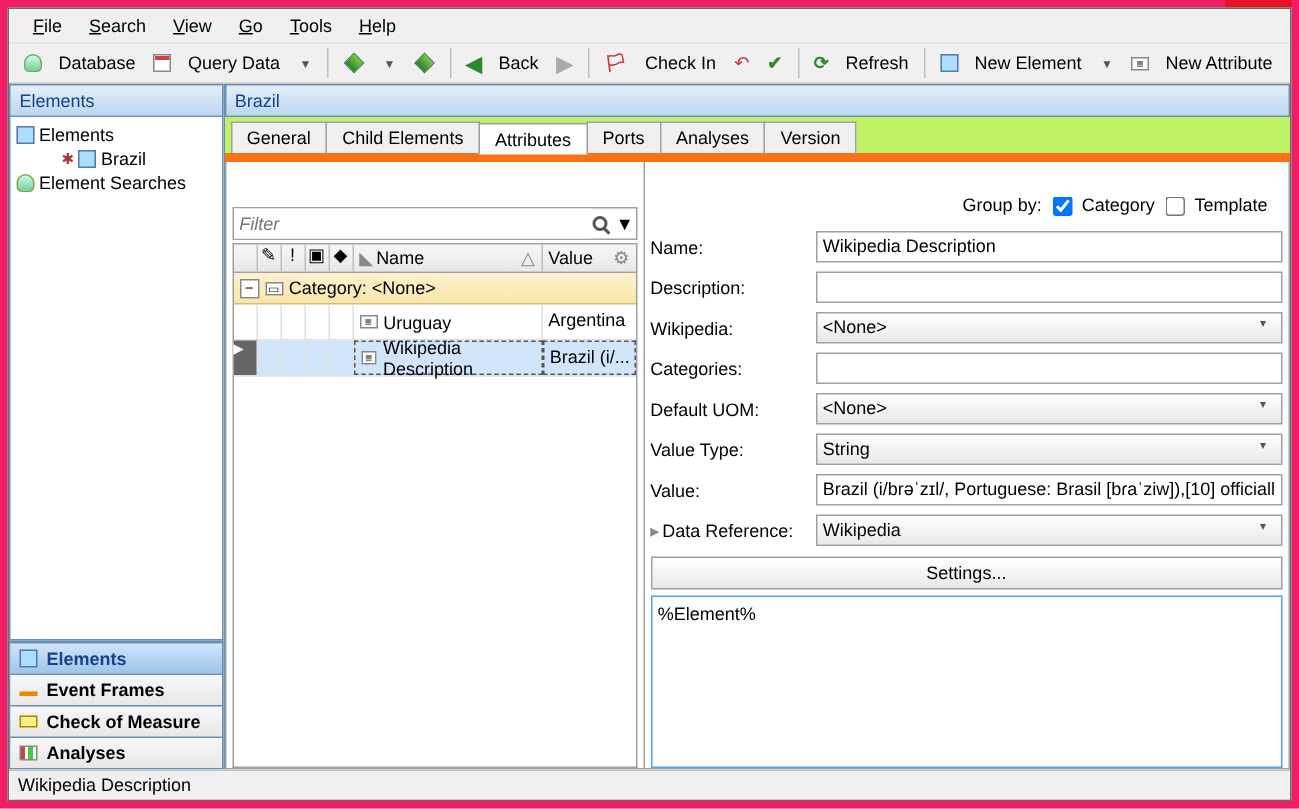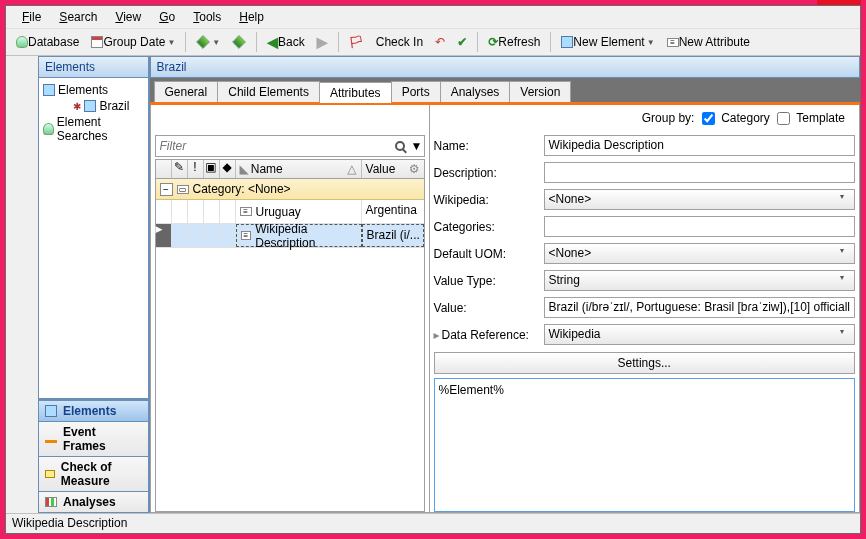--- a/index.html
+++ b/index.html
@@ -8,37 +8,37 @@
   .window-border { position:absolute; inset:5px; background:#f0f0f0; border:1px solid #6a6a6a; }
   .titlebar { position:absolute; top:0; left:0; right:0; height:25px; background:#ee1d64; color:#000; display:flex; align-items:center; justify-content:center; }
   .titlebar .icon { position:absolute; left:10px; top:6px; width:14px; height:14px; }
   .titlebar .buttons { position:absolute; right:5px; top:0; display:flex; }
   .titlebar .buttons div { width:40px; height:20px; display:flex; align-items:center; justify-content:center; color:#000; }
   .titlebar .buttons .close { background:#e81123; color:#fff; width:44px; }
   .menubar { position:absolute; top:0; left:0; right:16px; height:22px; background:#f0f0f0; display:flex; align-items:center; padding:0 8px; gap:2px; }
   .menubar span { padding:2px 8px; }
   .menubar span u { text-decoration:underline; }
   .toolbar { position:absolute; top:22px; left:0; right:0; height:28px; background:#f0f0f0; border-top:1px solid #e0e0e0; border-bottom:1px solid #c0c0c0; display:flex; align-items:center; padding:0 6px; gap:4px; }
-  .toolbar .tbtn { display:flex; align-items:center; gap:0; padding:2px 4px; white-space:nowrap; }
+  .toolbar .tbtn { display:flex; align-items:center; gap:11px; padding:2px 4px; white-space:nowrap; }
   .toolbar .sep { width:1px; height:20px; background:#c0c0c0; margin:0 2px; }
   .toolbar .drop { font-size:8px; color:#555; margin-left:2px; }
-  .content { position:absolute; top:50px; left:0; right:0; bottom:20px; display:flex;padding-left:32px; }
+  .content { position:absolute; top:50px; left:0; right:0; bottom:20px; display:flex; }
   .left-col { width:178px; border-right:1px solid #6a8fb5; display:flex; flex-direction:column; }
   .panel-header { background:linear-gradient(#e4eff9,#bcd6ef); border:1px solid #6a8fb5; padding:3px 6px; font-weight:normal; color:#15428b; }
   .tree { flex:1; background:#fff; border:1px solid #6a8fb5; border-top:none; padding:4px 2px; }
   .tree-item { display:flex; align-items:center; gap:3px; padding:1px 2px; }
   .tree-sub { margin-left:30px; }
   .left-nav { border:1px solid #6a8fb5; }
   .nav-item { display:flex; align-items:center; gap:6px; padding:3px 6px; border-top:1px solid #6a8fb5; background:linear-gradient(#f7f7f7,#e8e8e8); }
   .nav-item.active { background:linear-gradient(#d0e5fa,#9dc4ea); }
   .nav-item .nav-label { font-weight:bold; }
   .nav-item.active .nav-label { color:#15428b; }
   .right-col { flex:1; display:flex; flex-direction:column; }
   .context-bar { background:linear-gradient(#e4eff9,#bcd6ef); border:1px solid #6a8fb5; padding:3px 6px; color:#15428b; }
-  .tabstrip { display:flex; background:#737373; padding:3px 4px 0 4px; border-bottom:3px solid #f97316; gap:0; }
+  .tabstrip { display:flex; background:#bef264; padding:3px 4px 0 4px; border-bottom:6px solid #f97316; gap:0; }
   .tab { padding:3px 10px; border:1px solid #a0a0a0; border-bottom:none; background:#f0f0f0; margin-right:-1px; }
   .tab.active { background:#fff; position:relative; top:1px; }
   .main-body { flex:1; background:#fff; display:flex; border:1px solid #a0a0a0; border-top:none; }
   .attr-left { width:279px; display:flex; flex-direction:column; border-right:1px solid #a0a0a0; }
   .groupby { text-align:right; padding:4px 10px; }
   .filter-row { display:flex; border:1px solid #a0a0a0; margin:2px 4px; }
   .filter-row input { flex:1; border:none; padding:3px 4px; font-style:italic; color:#be185d; outline:none; }
   .filter-row .mag { width:30px; display:flex; align-items:center; justify-content:center; }
   .grid-head { display:flex; border:1px solid #a0a0a0; margin:0 4px; background:linear-gradient(#f7f7f7,#e8e8e8); font-size:11px; }
   .gh-small { width:16px; border-right:1px solid #c0c0c0; text-align:center; }
@@ -46,21 +46,21 @@
   .gh-val { width:62px; padding:2px 4px; display:flex; align-items:center; gap:2px; }
   .grid-body { margin:0 4px; border:1px solid #a0a0a0; border-top:none; flex:1; background:#fff; }
   .cat-row { background:linear-gradient(#fdf2cf,#f9e6a8); border-bottom:1px solid #d0c080; display:flex; align-items:center; padding:3px 4px; gap:4px; }
   .cat-row .box { width:13px; height:13px; border:1px solid #888; display:flex; align-items:center; justify-content:center; font-size:10px; background:#fff; }
   .data-row { display:flex; border-bottom:1px solid #e0e0e0; height:24px; align-items:stretch; }
   .data-row .c-small { width:16px; border-right:1px solid #e0e0e0; }
   .data-row .c-name { flex:1; border-right:1px solid #e0e0e0; padding:3px 4px; display:flex; align-items:center; gap:4px; }
   .data-row .c-val { width:62px; padding:3px 4px; white-space:nowrap; overflow:hidden; }
   .data-row.sel { background:#d0e5fa; }
   .data-row.sel .c-name, .data-row.sel .c-val { border:1px dashed #555; }
-  .attr-right { flex:1; display:flex; flex-direction:column; padding:0 4px; }
+  .attr-right { flex:1; display:flex; flex-direction:column; padding:0 4px;margin-top:16px; }
   .form-row { display:flex; align-items:center; margin:3px 0; }
   .form-row label { width:110px; }
   .form-row .field { flex:1; border:1px solid #a0a0a0; padding:2px 4px; height:21px; background:#fff; white-space:nowrap; overflow:hidden; }
   .form-row .field.combo { display:flex; justify-content:space-between; background:linear-gradient(#fff,#e8e8e8); }
   .form-row .dd { width:16px; text-align:center; font-size:8px; color:#555; }
   .settings-btn { border:1px solid #a0a0a0; text-align:center; padding:3px; background:linear-gradient(#fff,#e8e8e8); margin:4px 0; }
   .bigtext { flex:1; border:1px solid #58a0e8; padding:4px; }
   .statusbar { position:absolute; bottom:0; left:0; right:0; height:20px; background:#f0f0f0; padding:2px 6px; border-top:1px solid #c0c0c0; }
   .ico { display:inline-block; width:14px; height:14px; }
   .ico-cube { background:linear-gradient(#7ac943,#2e7d32); border:1px solid #2e7d32; transform:rotate(45deg) scale(.7); }
@@ -104,21 +104,21 @@
     <span><u>H</u>elp</span>
   </div>
 
   <div class="toolbar">
     <div class="tbtn">
         <span class="ico ico-db"></span>
         <span>Database</span>
       </div>
     <div class="tbtn">
         <span class="ico ico-cal"></span>
-        <span>Group Date</span>
+        <span>Query Data</span>
         <span class="drop">▼</span>
       </div>
     <div class="sep"></div>
     <div class="tbtn">
         <span class="ico ico-cube"></span>
         <span class="drop">▼</span>
       </div>
     <div class="tbtn">
         <span class="ico ico-cube"></span>
       </div>

